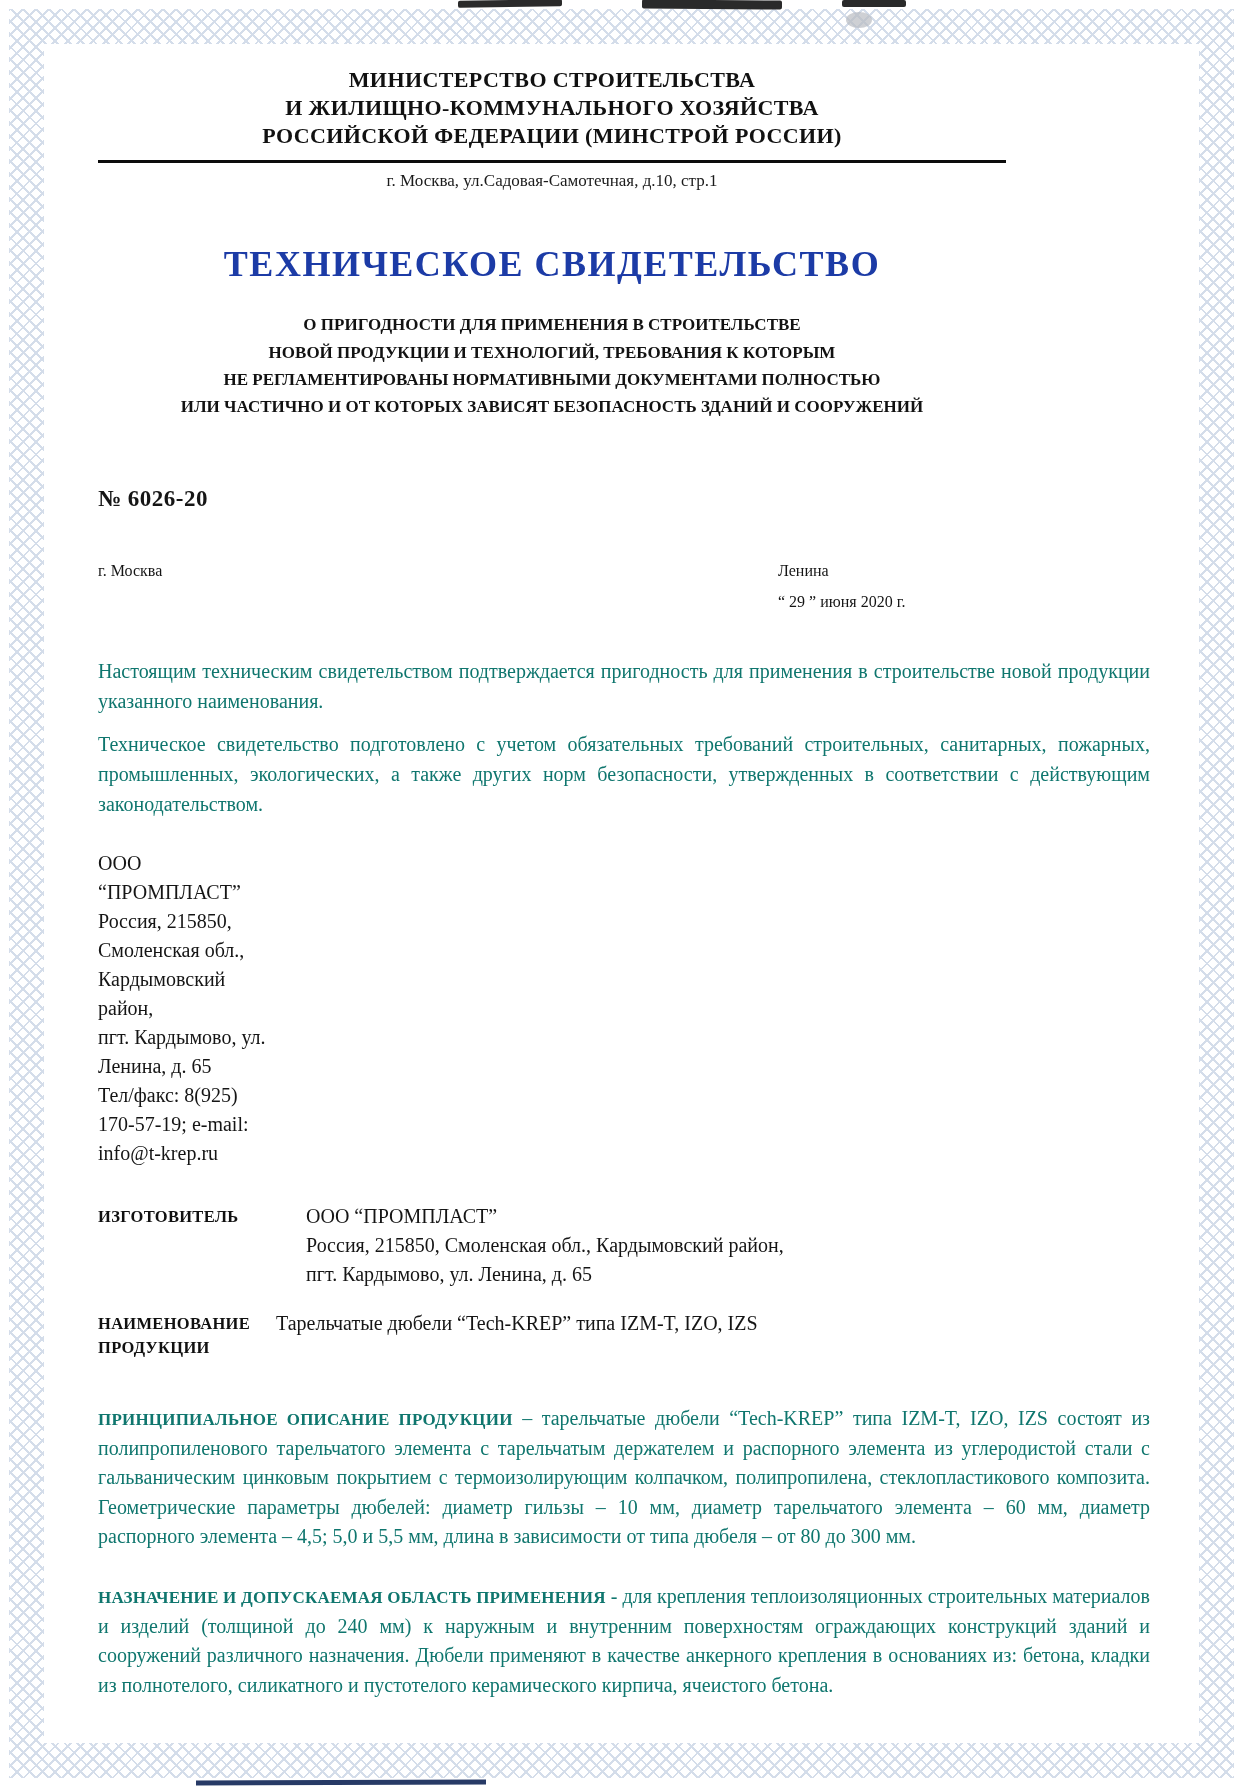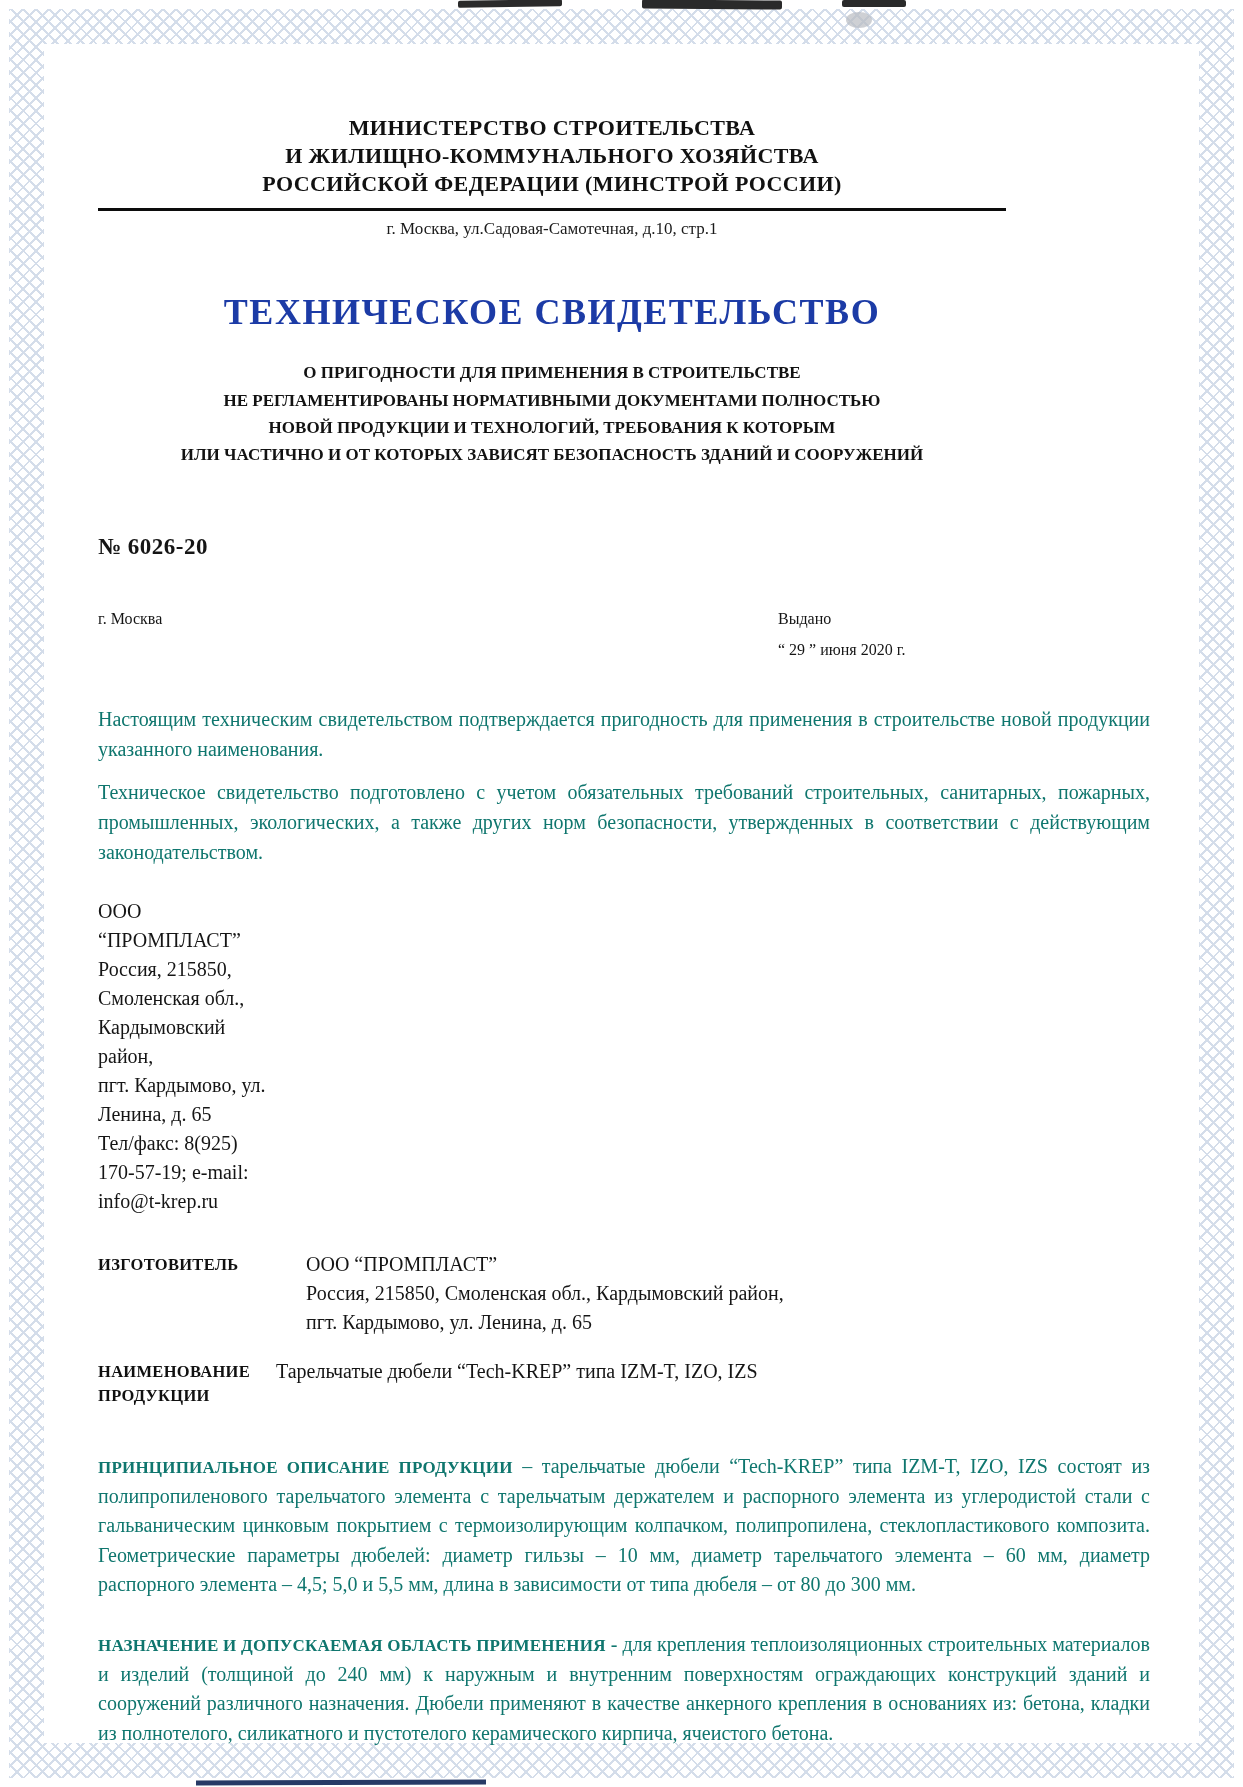--- a/index.html
+++ b/index.html
@@ -49,21 +49,20 @@
 
   .top-block { width: 908px; padding-top: 66px; }
 
   .ministry {
     text-align: center;
     font-weight: bold;
     font-size: 22px;
     line-height: 1.28;
     letter-spacing: 0.4px;
     color: #111111;
-    margin-top: 48px;
   }
 
   .rule { height: 3px; background: #0c0c0c; margin-top: 10px; }
 
   .address {
     text-align: center;
     font-size: 17px;
     margin-top: 8px;
     color: #1b1b1b;
   }
@@ -162,33 +161,33 @@
       </div>
 
       <div class="rule"></div>
 
       <div class="address">г. Москва,  ул.Садовая-Самотечная,  д.10, стр.1</div>
 
       <div class="doc-title">ТЕХНИЧЕСКОЕ СВИДЕТЕЛЬСТВО</div>
 
       <div class="subtitle">
         <div>О ПРИГОДНОСТИ ДЛЯ ПРИМЕНЕНИЯ  В СТРОИТЕЛЬСТВЕ</div>
+        <div>НОВОЙ ПРОДУКЦИИ  И ТЕХНОЛОГИЙ, ТРЕБОВАНИЯ К КОТОРЫМ</div>
         <div>НЕ РЕГЛАМЕНТИРОВАНЫ НОРМАТИВНЫМИ ДОКУМЕНТАМИ ПОЛНОСТЬЮ</div>
-        <div>НОВОЙ ПРОДУКЦИИ  И ТЕХНОЛОГИЙ, ТРЕБОВАНИЯ К КОТОРЫМ</div>
         <div>ИЛИ ЧАСТИЧНО И ОТ КОТОРЫХ ЗАВИСЯТ БЕЗОПАСНОСТЬ ЗДАНИЙ И СООРУЖЕНИЙ</div>
       </div>
 
       <div class="doc-number">№  6026-20</div>
 
     </div>
 
     <div class="issue-row">
       <span>г. Москва</span>
       <div class="issue-right">
-        <div>Выдано</div>
+        <div>Ленина</div>
         <div class="issue-date">“ 29 ”  июня  2020 г.</div>
       </div>
     </div>
 
     <p class="para intro-1">Настоящим техническим свидетельством подтверждается пригодность для применения в строительстве новой продукции указанного наименования.</p>
     <p class="para intro-2">Техническое свидетельство подготовлено с учетом обязательных требований строительных, санитарных, пожарных, промышленных, экологических, а также других норм безопасности, утвержденных в соответствии с действующим законодательством.</p>
 
     <div class="field f-1">
       <div>
         <div>ООО “ПРОМПЛАСТ”</div>

